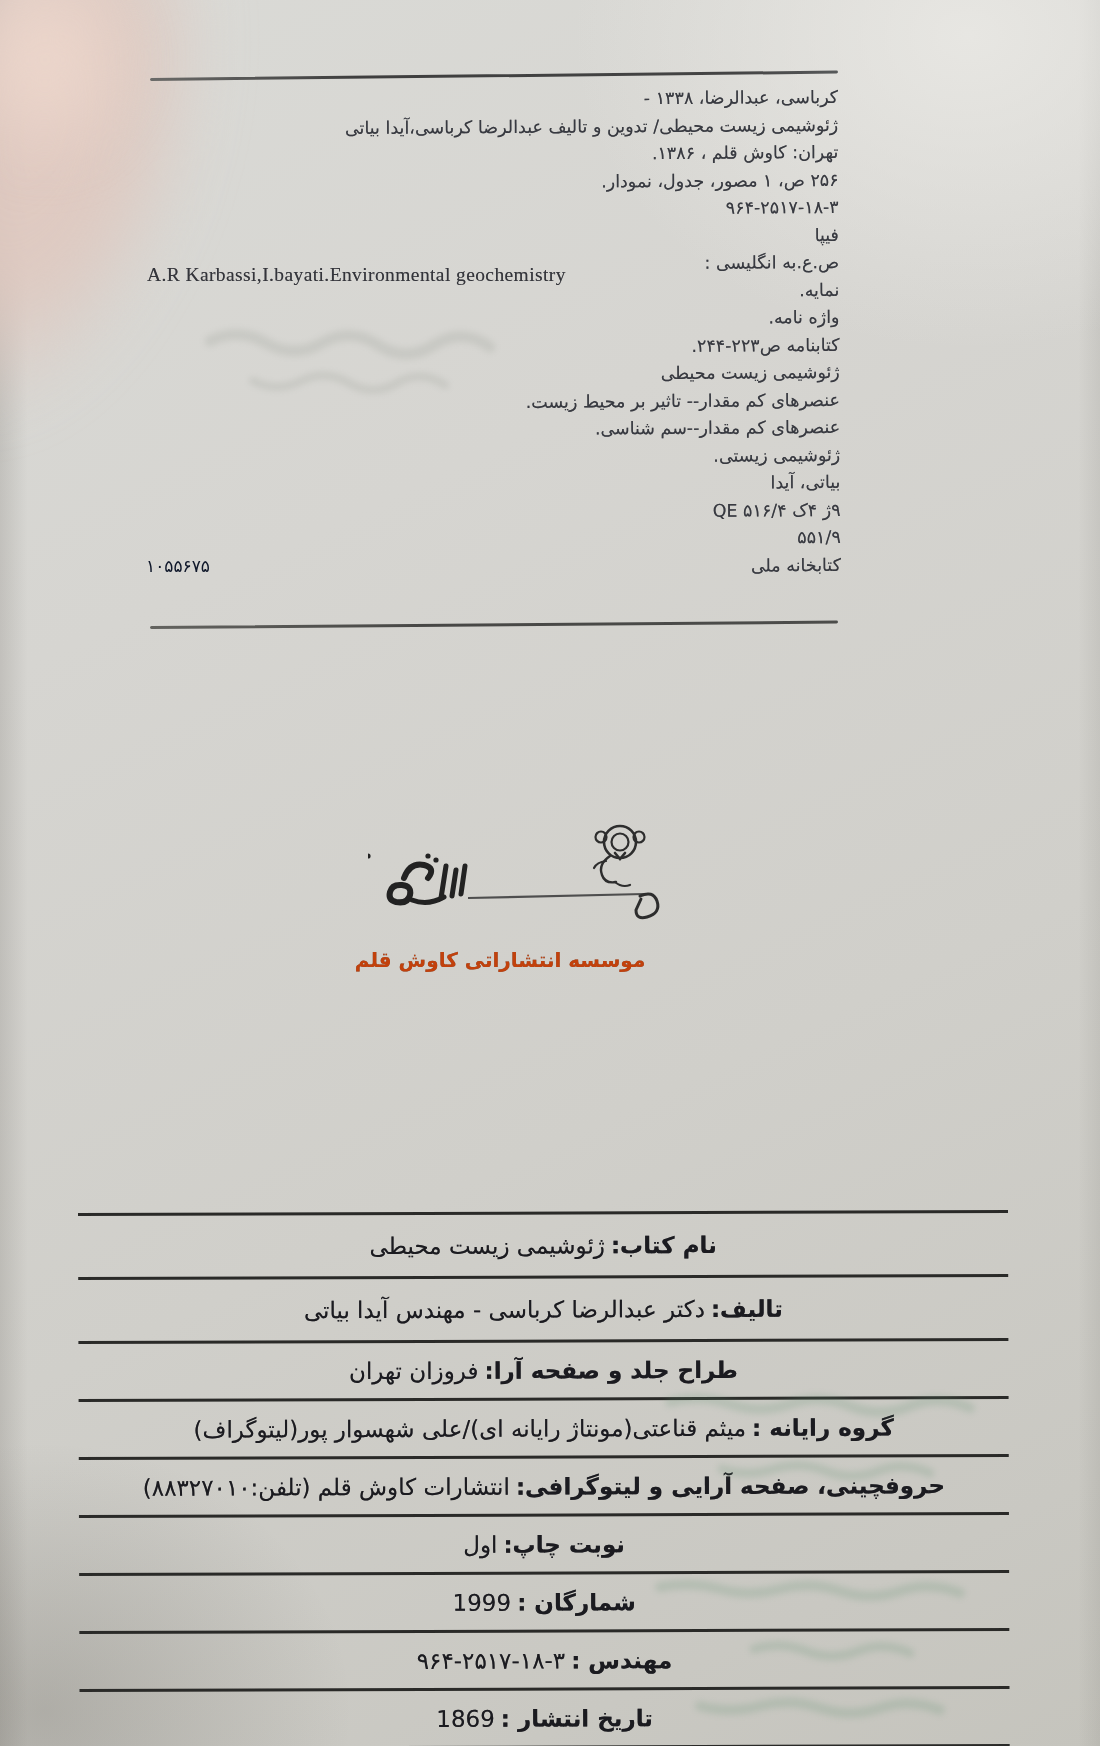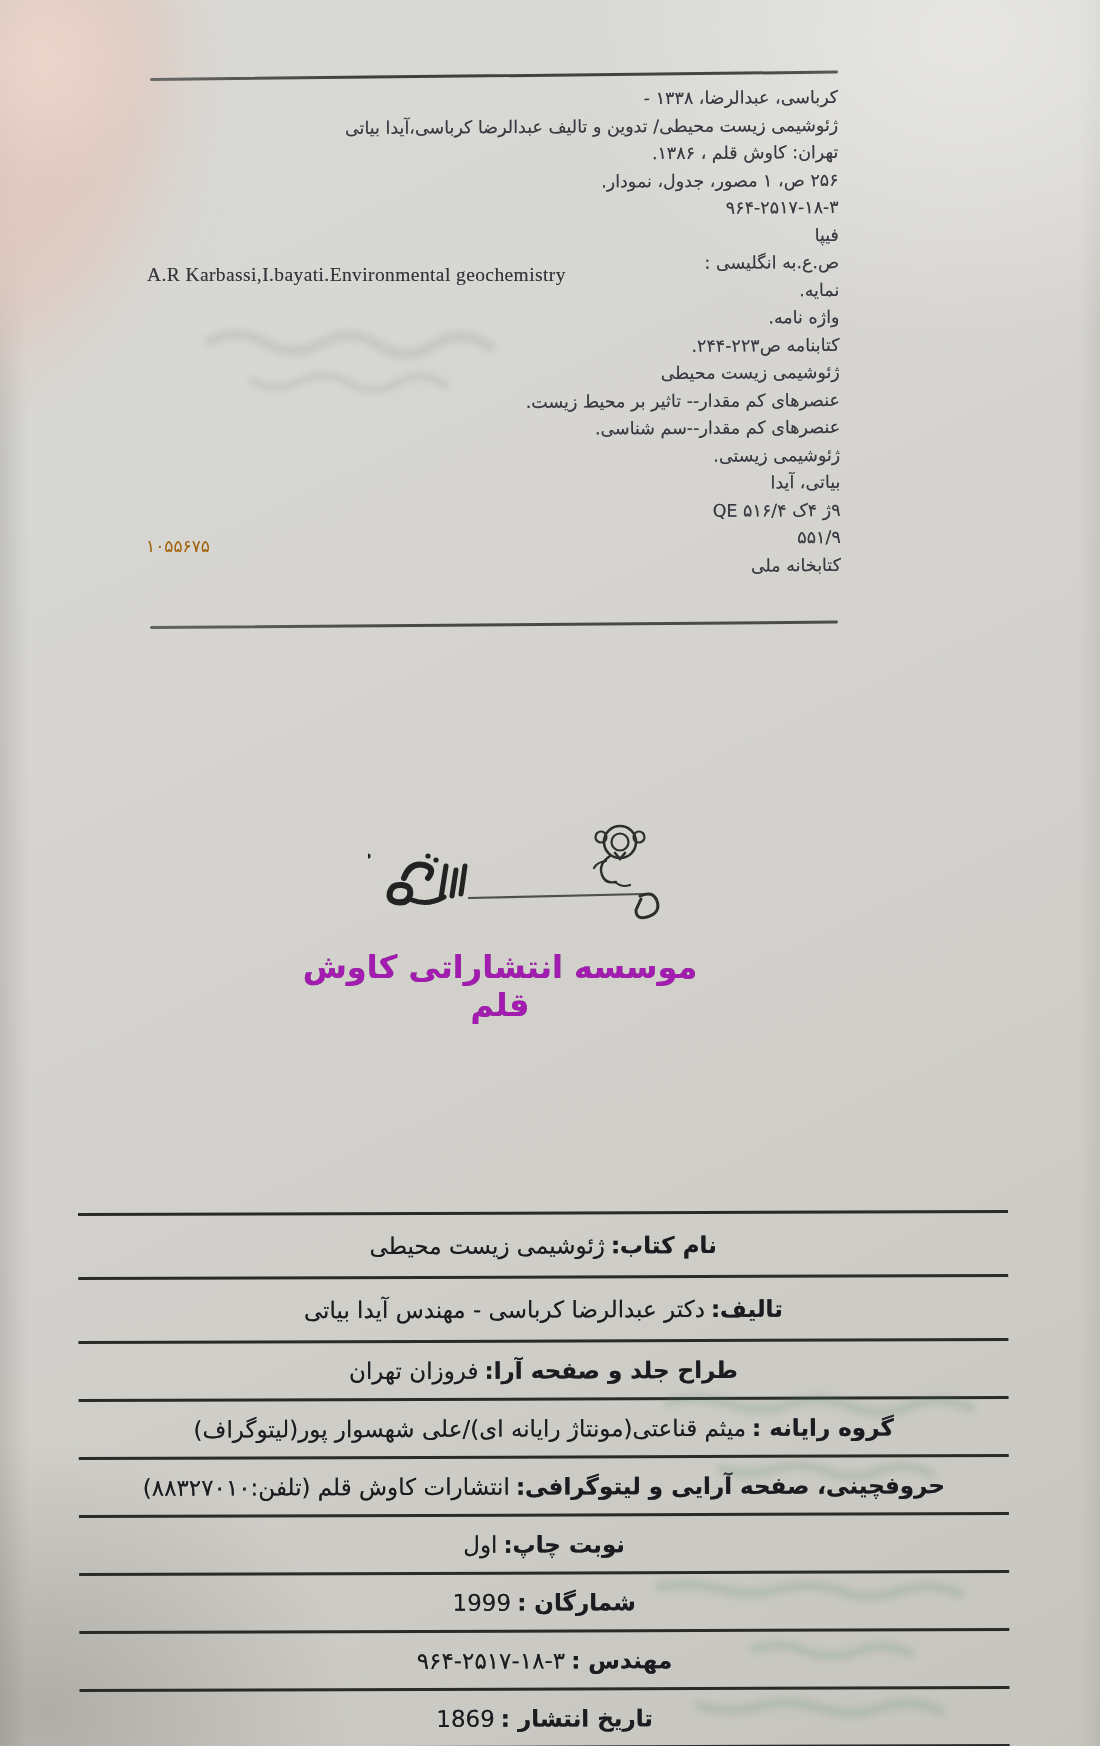--- a/index.html
+++ b/index.html
@@ -30,26 +30,26 @@
     background:linear-gradient(to right,#63635f,#474745 40%,#4c4c4a);}
   
   .cip{position:absolute;top:84px;right:262px;width:720px;text-align:right;
     color:#383a41;font-size:17.5px;transform:rotate(-0.35deg);transform-origin:top right;}
   .cip-line{height:27.5px;line-height:27.5px;direction:rtl;unicode-bidi:isolate;
     text-shadow:0 0 .5px rgba(52,54,60,.55);}
   .cip-line[dir="ltr"]{direction:ltr;unicode-bidi:bidi-override;}
   .cip-line.call-number{direction:rtl;unicode-bidi:isolate;}
   .english-title{position:absolute;left:147px;top:264px;font-family:"Liberation Serif",serif;
     font-size:19.5px;letter-spacing:.4px;color:#34353b;text-shadow:0 0 .5px rgba(50,50,55,.5);}
-  .natlib-num{position:absolute;left:146px;top:536px;font-size:17px;color:#a16207;
+  .natlib-num{position:absolute;left:146px;top:556px;font-size:17px;color:#0f172a;
     direction:ltr;unicode-bidi:bidi-override;letter-spacing:1px;}
   
   .logo-wrap{position:absolute;left:368px;top:816px;width:310px;height:112px;}
   .publisher-name{position:absolute;left:280px;top:948px;width:440px;text-align:center;
-    direction:rtl;font-size:32px;font-weight:bold;color:#a21caf;
+    direction:rtl;font-size:20px;font-weight:bold;color:#c2410c;
     text-shadow:0 0 .6px rgba(45,47,55,.6);}
   
   .colophon{position:absolute;left:78px;top:1213px;width:930px;
     border-top:3px solid #2a2a28;transform:rotate(-0.18deg);transform-origin:left top;}
   .colophon .row{display:flex;align-items:center;justify-content:center;direction:rtl;
     border-bottom:3px solid #2a2a28;height:55px;gap:6px;
     color:#1b1b20;font-size:23px;text-shadow:0 0 .5px rgba(25,25,30,.6);}
   .colophon .row:nth-child(1),.colophon .row:nth-child(2){height:61px;}
   .row .lbl{font-weight:bold;}
   .row .val{font-weight:normal;}

